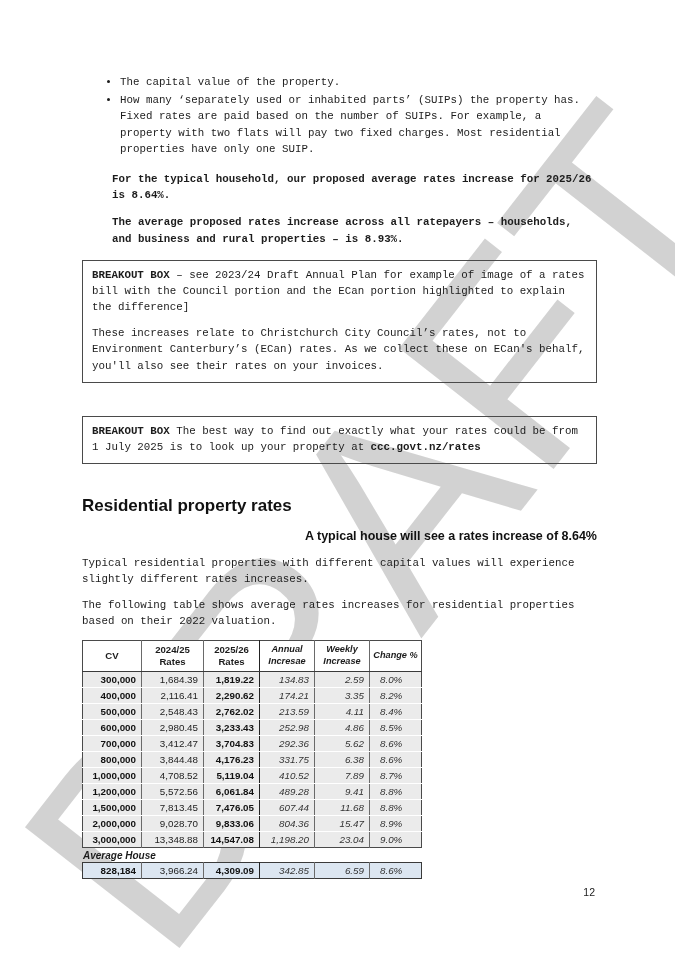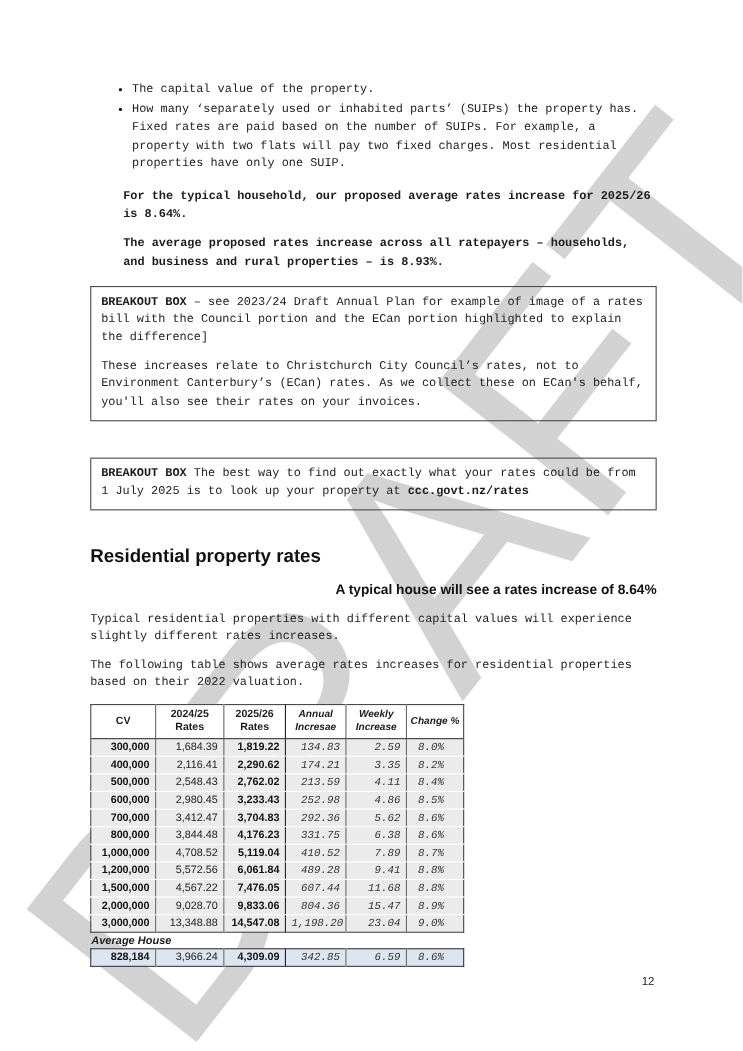--- a/index.html
+++ b/index.html
@@ -69,21 +69,21 @@
   table.rates td {
     background: var(--row-shade, #ebebeb);
     text-align: right; padding: 1px 5px;
     border-bottom: 1.5px solid #ffffff; border-right: 1px solid #6a6a6a;
     line-height: 13px; color: #222;
   }
   table.rates th.c2, table.rates td.c2 { border-right: 1.8px solid #222; }
   table.rates tbody tr:last-child td { border-bottom: none; }
   table.rates td.c0 { font-weight: bold; color:#111; }
   table.rates td.c2 { font-weight: bold; color:#111; }
-  table.rates td.c3, table.rates td.c4, table.rates td.c5 { font-style: italic; color: #333; font-family: Liberation Mono, monospace; }
+  table.rates td.c3, table.rates td.c4, table.rates td.c5 { font-style: italic; color: #333; }
   table.rates td.c5 { text-align: left; padding-left: 10px; }
 
   .avg-label { font-size: 10px; font-weight: bold; font-style: italic; margin: 2px 0 1px 1px; width: 339px; }
   table.avg { margin-top: 0; border: 1.2px solid #3a3a3a; }
   table.avg td { background: var(--avg-bg, #dce6f1); border-bottom: none; }
 
   .page-number {
     position: absolute; right: 80px; bottom: 57px;
     font-size: 10.5px; color: #222; z-index: 1;
   }
@@ -204,21 +204,21 @@
           <tr>
             <td class="c0">1,200,000</td>
             <td class="c1">5,572.56</td>
             <td class="c2">6,061.84</td>
             <td class="c3">489.28</td>
             <td class="c4">9.41</td>
             <td class="c5">8.8%</td>
           </tr>
           <tr>
             <td class="c0">1,500,000</td>
-            <td class="c1">4,567.22</td>
+            <td class="c1">7,813.45</td>
             <td class="c2">7,476.05</td>
             <td class="c3">607.44</td>
             <td class="c4">11.68</td>
             <td class="c5">8.8%</td>
           </tr>
           <tr>
             <td class="c0">2,000,000</td>
             <td class="c1">9,028.70</td>
             <td class="c2">9,833.06</td>
             <td class="c3">804.36</td>

